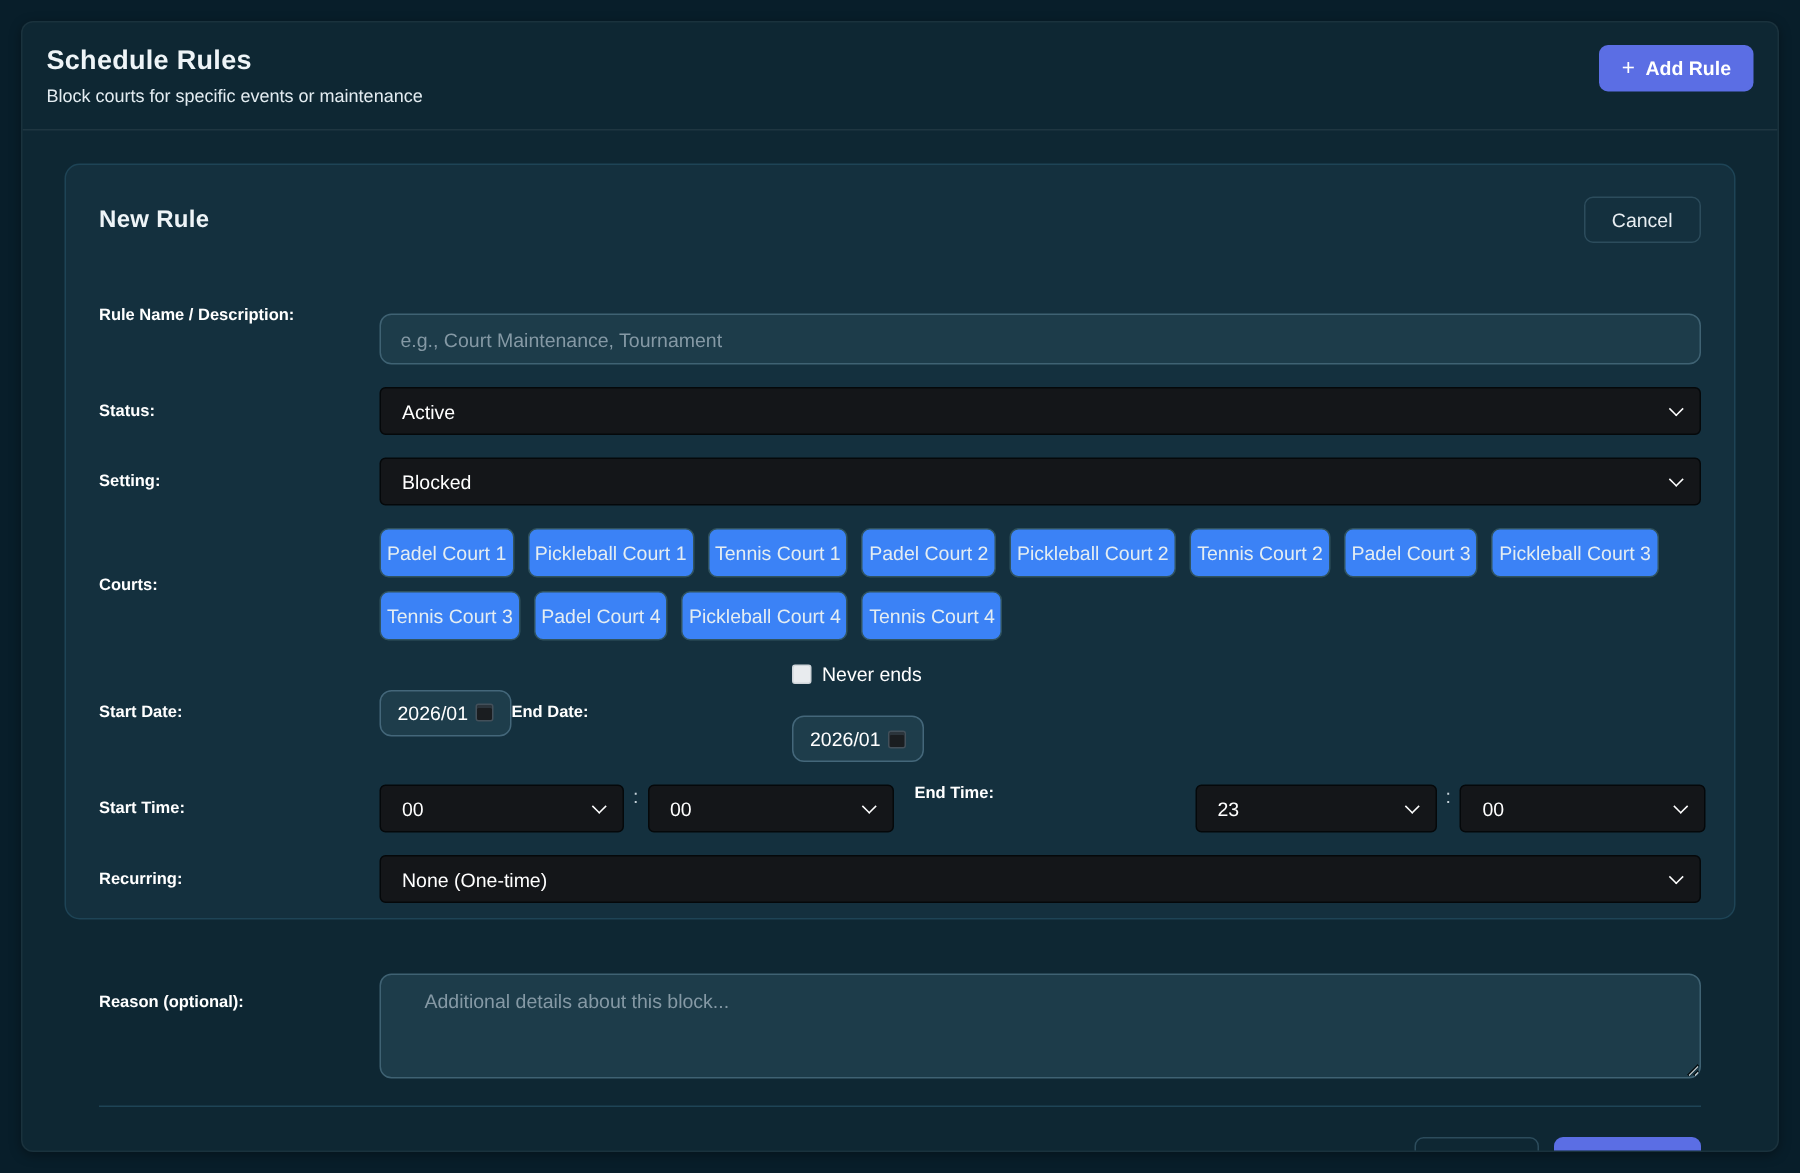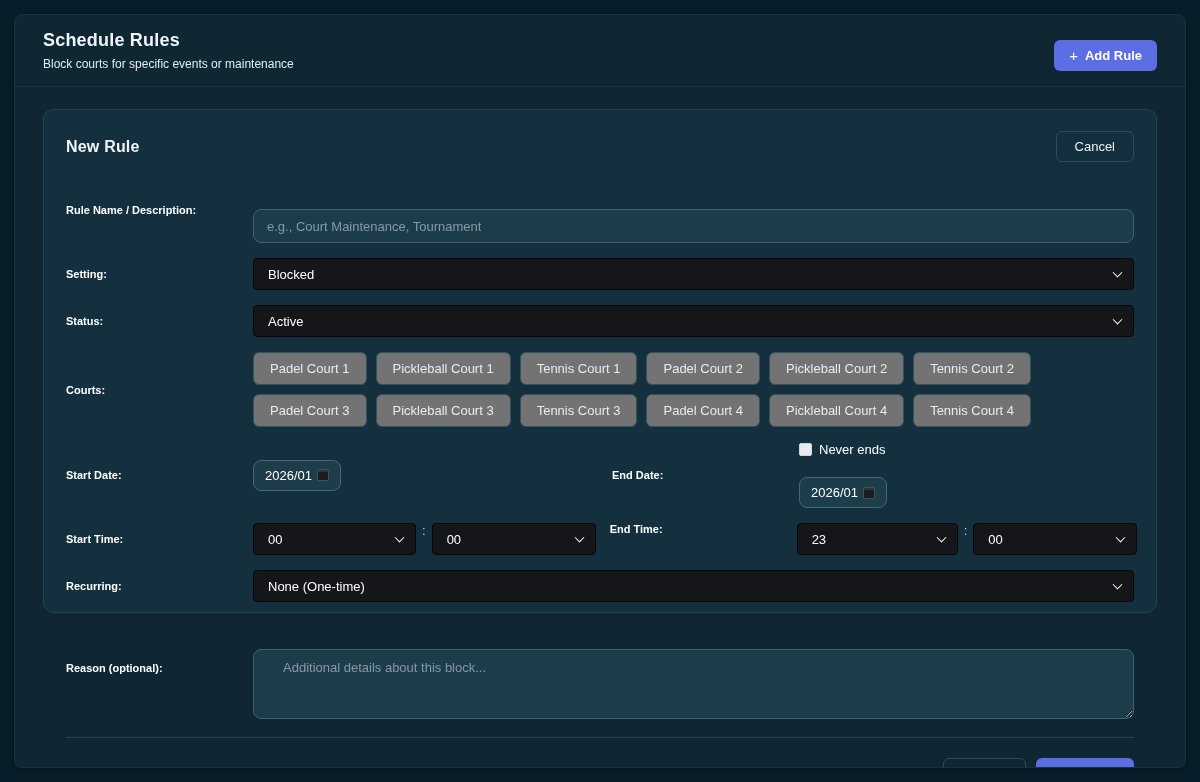--- a/index.html
+++ b/index.html
@@ -16,22 +16,22 @@
     background: #0e2733;
     border: 1px solid rgba(255,255,255,0.05);
     border-radius: 8px;
     box-shadow: 0 2px 8px rgba(0,0,0,0.35);
     overflow: hidden;
   }
   
   .panel-header {
     display: flex;
     justify-content: space-between;
-    align-items: flex-end;
-    padding: 15px 28px;
+    align-items: flex-start;
+    padding: 15px 16px;
     border-bottom: 1px solid rgba(255,255,255,0.07);
   }
   .page-title { font-size: 18px; font-weight: bold; letter-spacing: .2px; }
   .page-subtitle { font-size: 12px; margin-top: 6px; color: #e3ecf1; }
   .btn { cursor: pointer; border: none; font-family: inherit; }
   .btn-accent {
     background: #5b6ee4;
     color: #fff;
     font-size: 13px;
     font-weight: 600;
@@ -111,27 +111,27 @@
     top: 50%;
     width: 7px;
     height: 7px;
     border-right: 1.6px solid #fff;
     border-bottom: 1.6px solid #fff;
     transform: translateY(-70%) rotate(45deg);
   }
   
   .courts-wrap { display: flex; flex-wrap: wrap; gap: 9px; }
   .court-btn {
-    background: #737373;
+    background: #3b82f6;
     border: 1px solid #30535f;
     border-radius: 6px;
     color: #e4edf2;
     font-size: 13px;
     font-family: inherit;
-    padding: 8px 16px;
+    padding: 8px 4px;
     cursor: pointer;
   }
   
   .dates-content { display: flex; align-items: center; }
   .date-input {
     display: inline-flex;
     align-items: center;
     gap: 5px;
     background: #1e3d4b;
     border: 1px solid #44677a;
@@ -143,21 +143,21 @@
     height: 31px;
   }
   .cal-icon {
     width: 12px; height: 12px;
     background: #1a1d20;
     border: 1px solid #43505a;
     border-radius: 2px;
     box-shadow: inset 0 2px 0 #2b343b;
     flex: 0 0 auto;
   }
-  .end-date-label { margin-left: 271px; width: 187px; }
+  .end-date-label { width: 187px; }
   .end-date-group { display: flex; flex-direction: column; gap: 20px; align-items: flex-start; }
   .checkbox-row { display: flex; align-items: center; gap: 7px; font-size: 13px; color: #fff; cursor: pointer; }
   .checkbox {
     width: 13px; height: 13px;
     background: #e8ebee;
     border-radius: 2px;
     border: 1px solid #cfd5da;
   }
   
   .times-content { display: flex; align-items: flex-start; }
@@ -201,31 +201,31 @@
       <div class="card-title">New Rule</div>
       <button class="btn btn-outline">Cancel</button>
     </div>
 
     <div class="frow">
       <div class="flabel">Rule Name / Description:</div>
       <input class="text-input" type="text" placeholder="e.g., Court Maintenance, Tournament" style="">
     </div>
 
     <div class="frow">
+      <div class="flabel">Status:</div>
+      <div class="dselect">
+        <span>Active</span>
+        <span class="chev"></span>
+      </div>
+    </div>
+
+    <div class="frow">
       <div class="flabel">Setting:</div>
       <div class="dselect">
         <span>Blocked</span>
-        <span class="chev"></span>
-      </div>
-    </div>
-
-    <div class="frow">
-      <div class="flabel">Status:</div>
-      <div class="dselect">
-        <span>Active</span>
         <span class="chev"></span>
       </div>
     </div>
 
     <div class="frow">
       <div class="flabel">Courts:</div>
       <div class="courts-wrap">
 
           <button class="court-btn">Padel Court 1</button>
 

